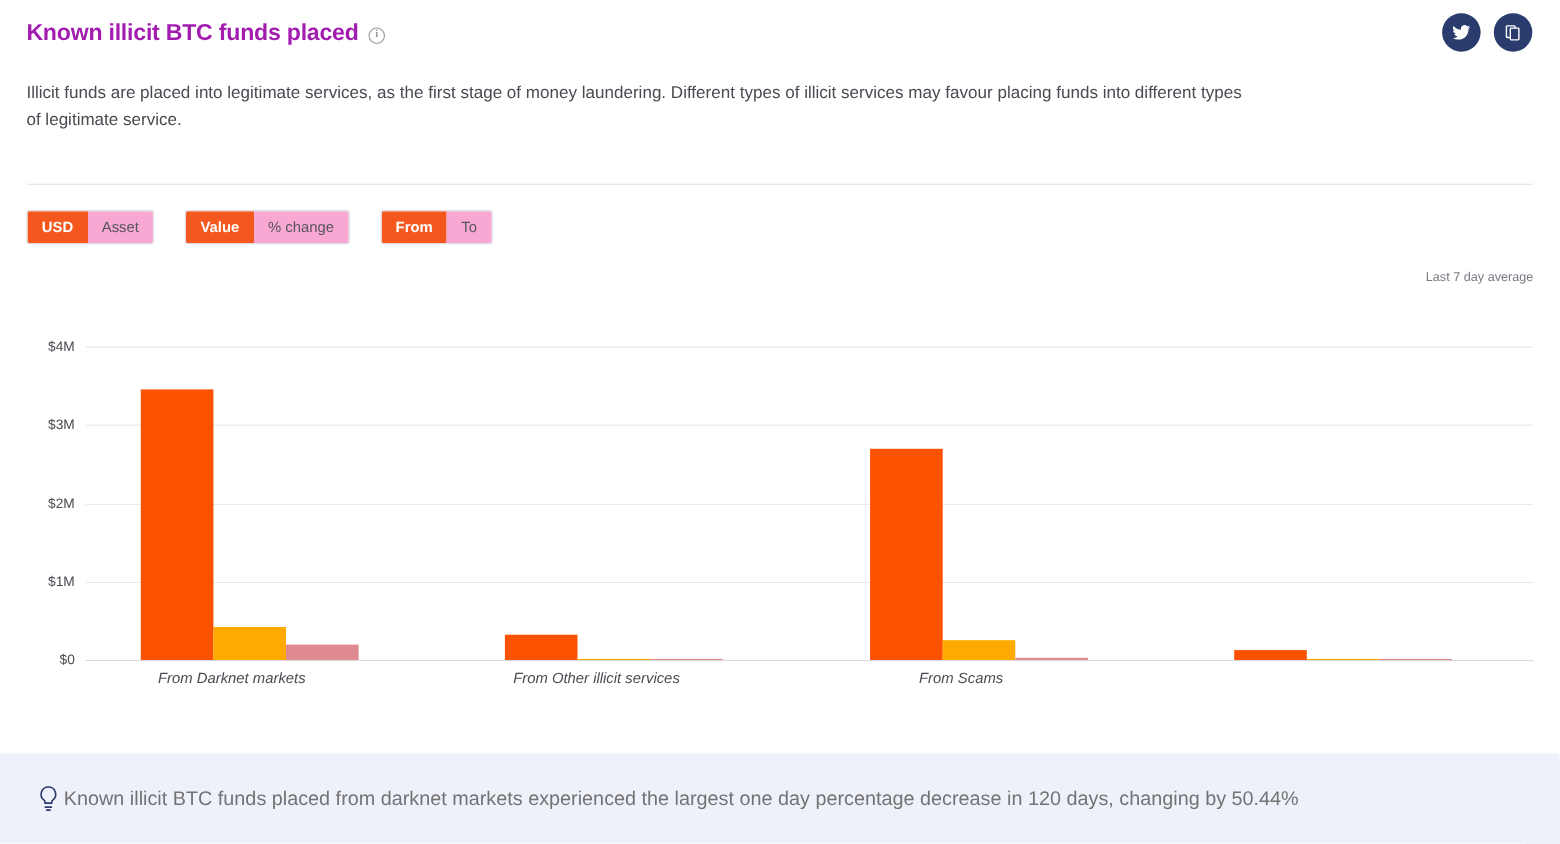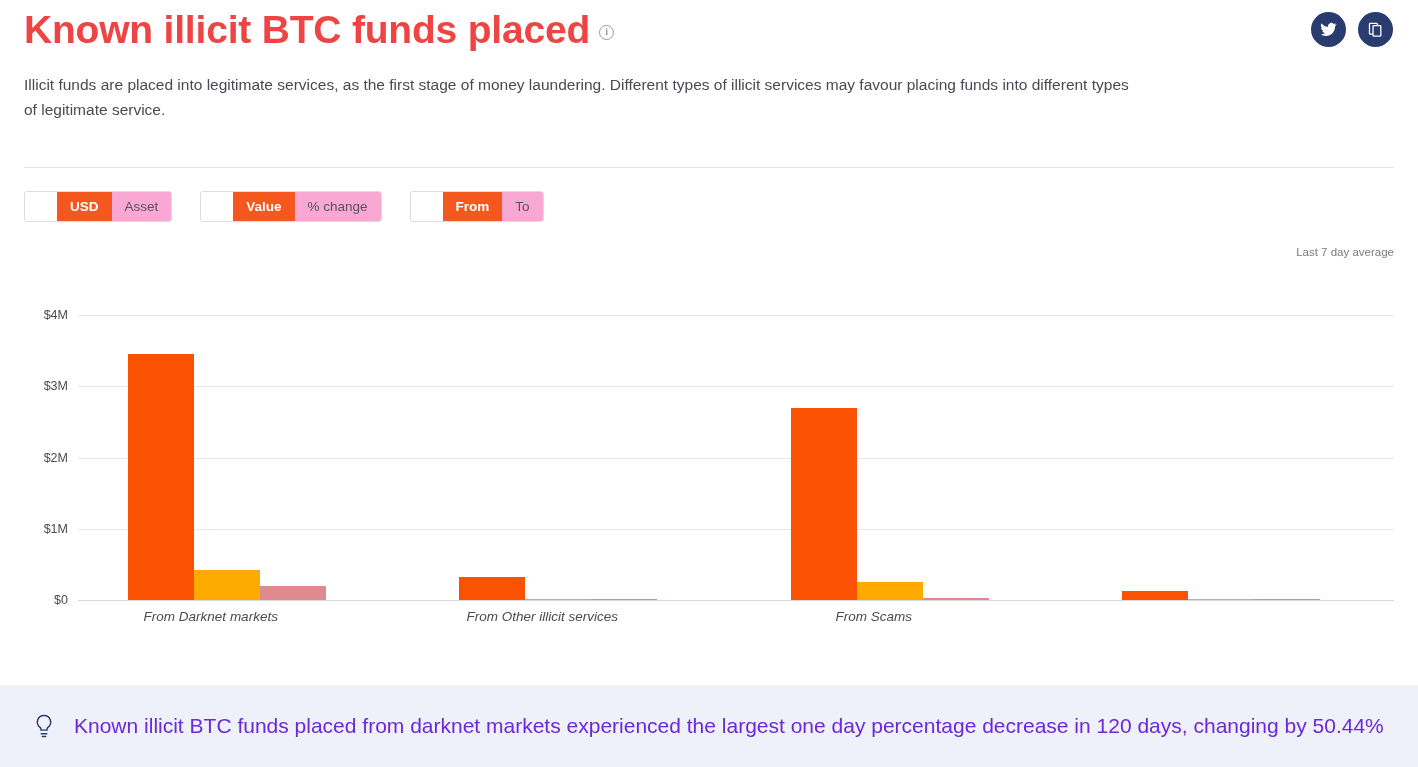--- a/index.html
+++ b/index.html
@@ -23,23 +23,23 @@
     left: 24px;
     top: 10px;
     width: 1370px;
   }
   .title-row {
     display: flex;
     align-items: center;
     gap: 9px;
   }
   .page-title {
-    font-size: 39px;
+    font-size: 21px;
     font-weight: 700;
-    color: #ef4444;
+    color: #a21caf;
     letter-spacing: -0.2px;
     line-height: 40px;
     white-space: nowrap;
   }
   .info-icon {
     display: inline-flex;
     align-items: center;
     justify-content: center;
     width: 15px;
     height: 15px;
@@ -100,21 +100,20 @@
     display: flex;
     gap: 28px;
   }
   .toggle-group {
     display: flex;
     border: 1px solid #dcdce2;
     border-radius: 3px;
     overflow: hidden;
     height: 31px;
     background: #ffffff;
-    padding-left: 32px;
   }
   .toggle-opt {
     display: flex;
     align-items: center;
     justify-content: center;
     padding: 0 13px;
     font-size: 13.5px;
     color: #55555d;
     background: #f9a8d4;
     cursor: pointer;
@@ -234,23 +233,22 @@
     padding-left: 30px;
   }
   .bulb-icon {
     width: 28px;
     display: flex;
     align-items: center;
     justify-content: center;
     flex: none;
   }
   .insight-text {
-    margin-left: 16px;
-    font-size: 21px;
-    color: #6d28d9;
+    font-size: 18px;
+    color: #737373;
     line-height: 22px;
   }
 </style>
 </head>
 <body>
 
 <div class="page">
 
   <div class="header">
     <div class="title-row">

